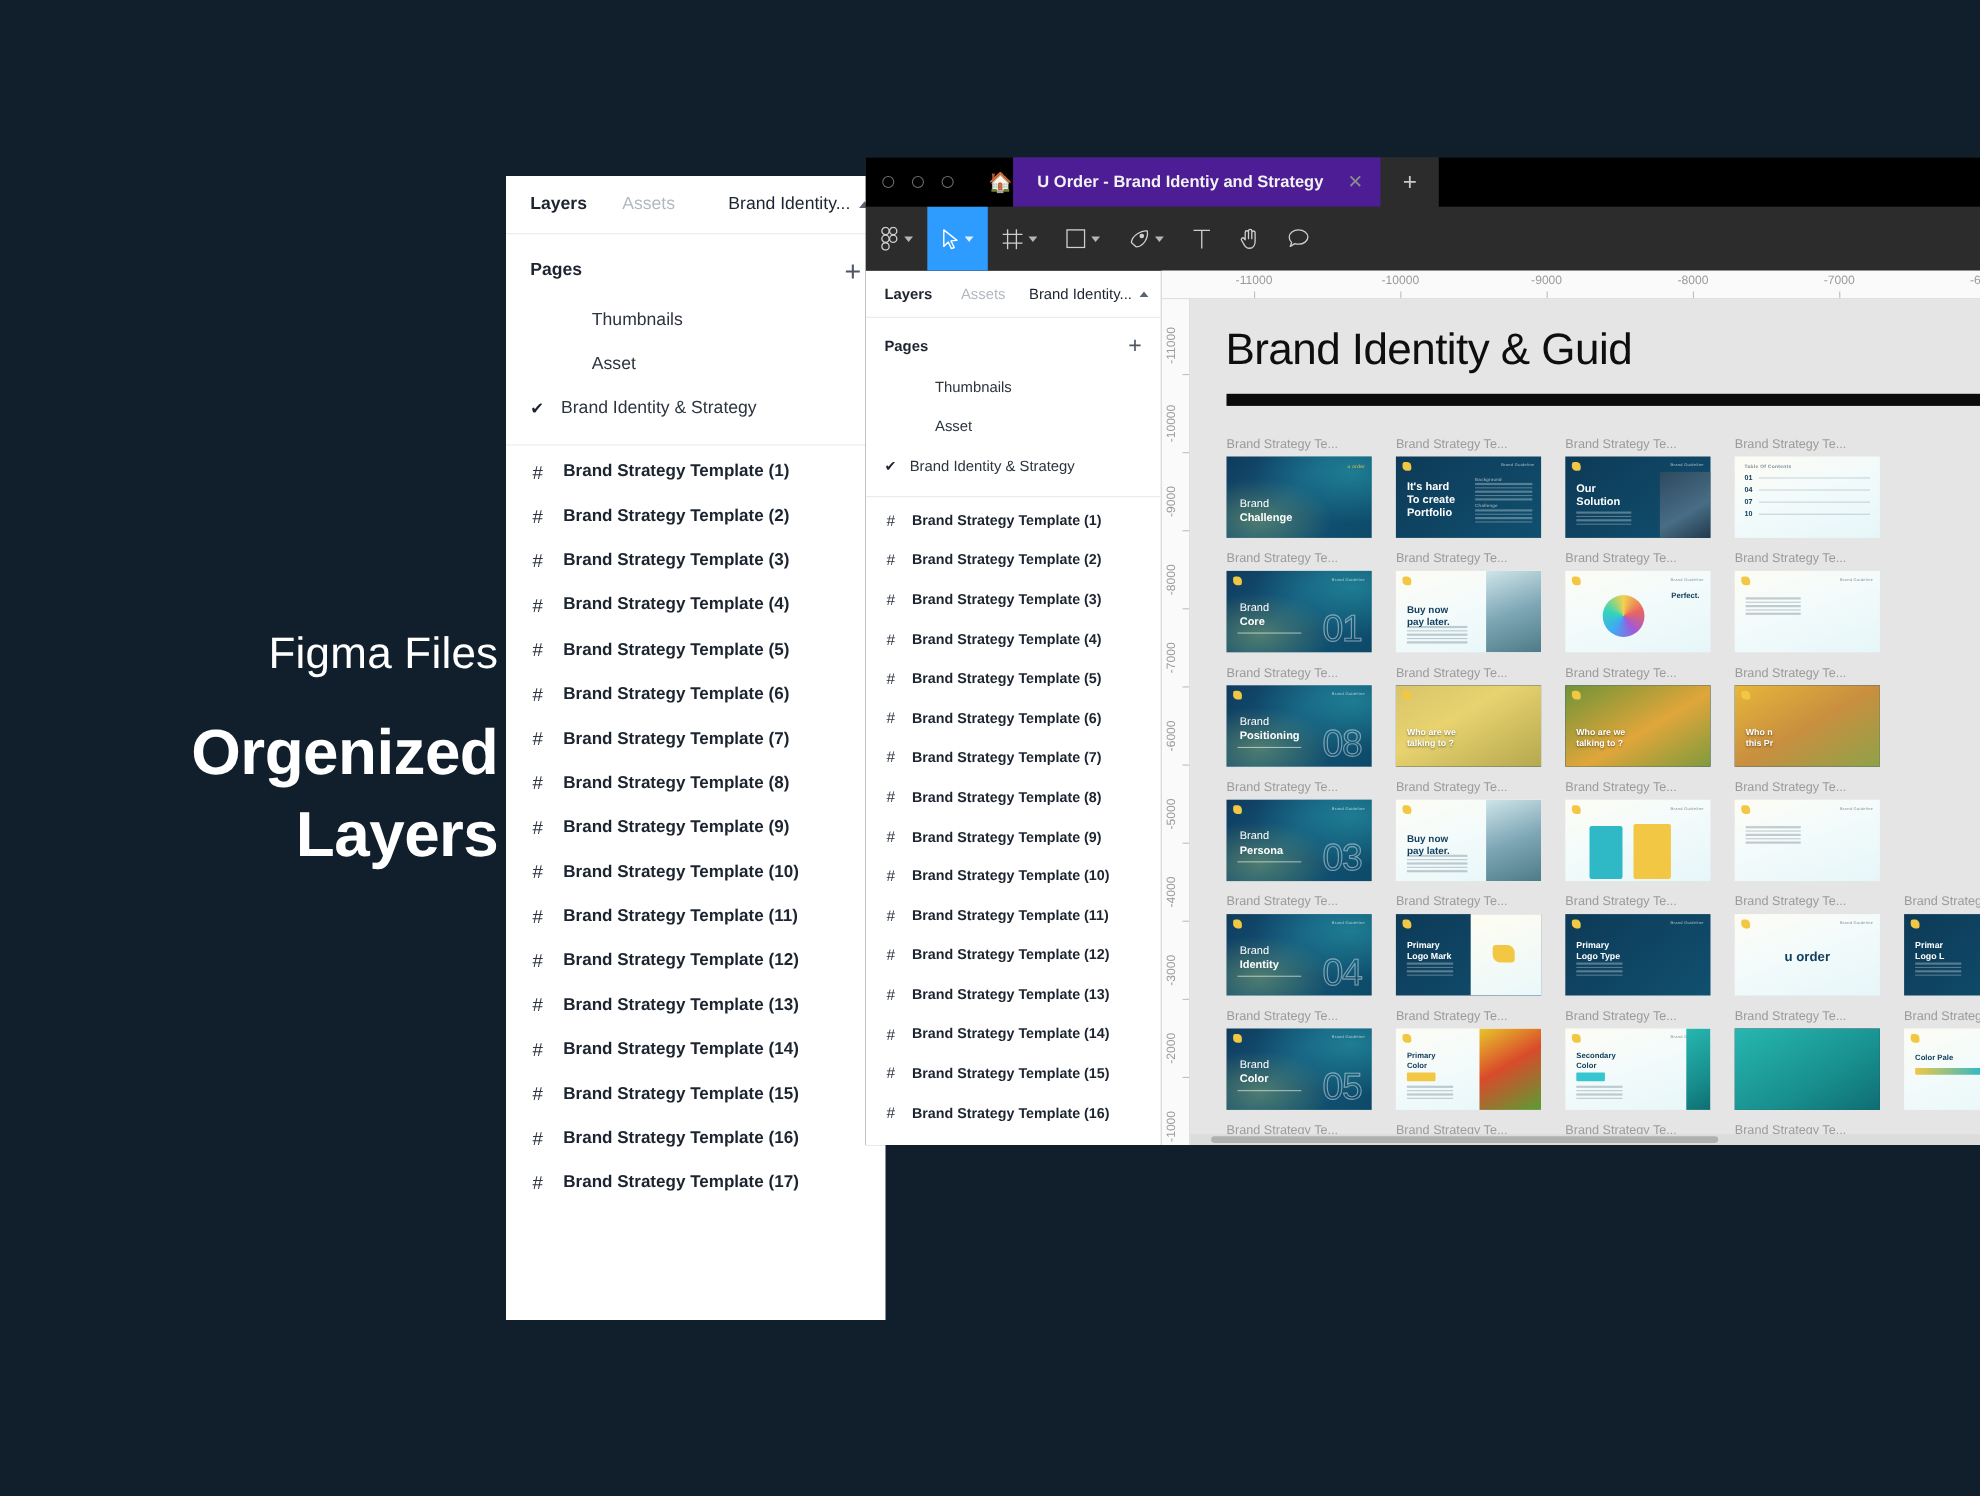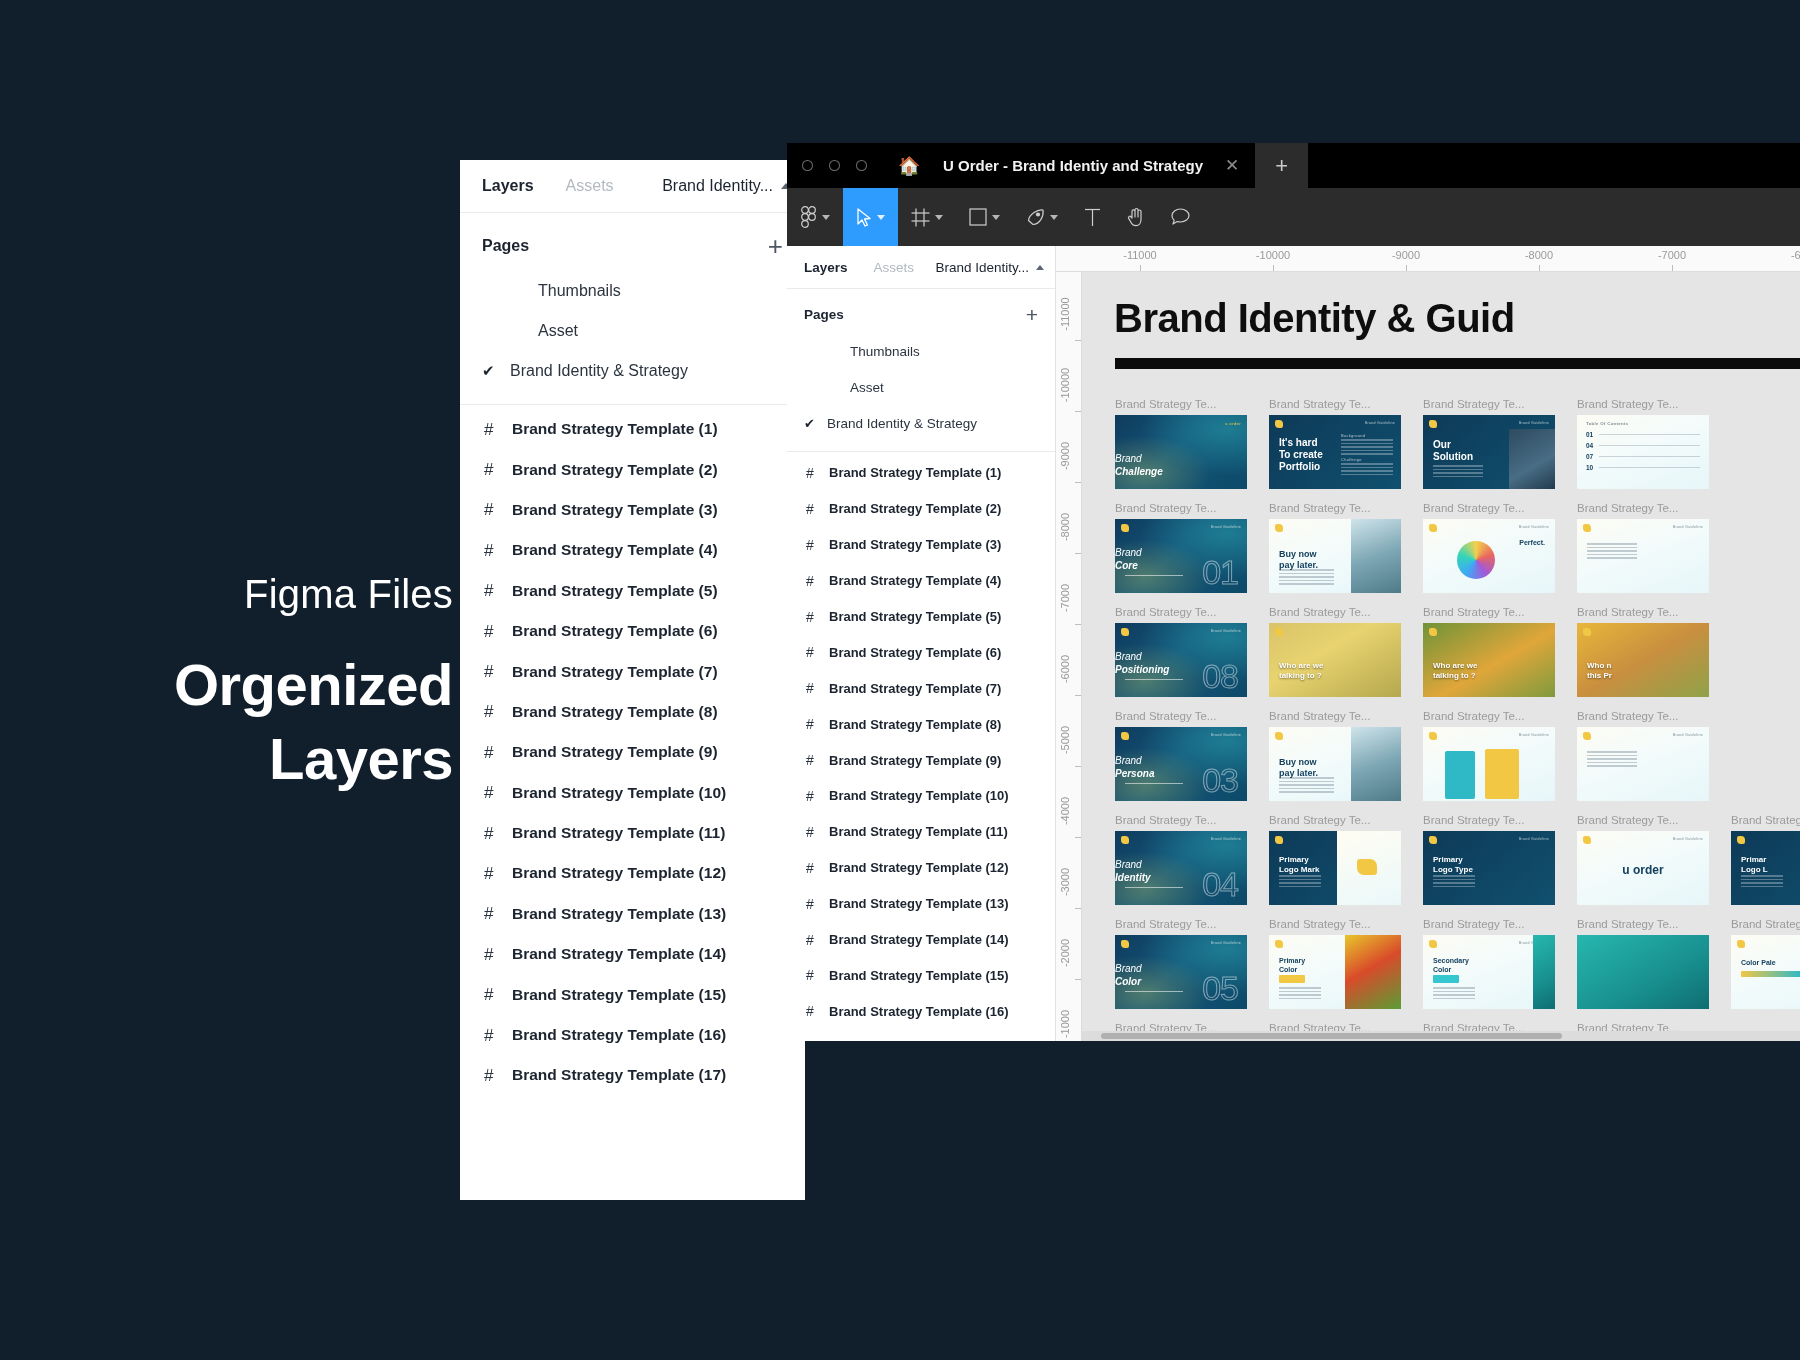--- a/index.html
+++ b/index.html
@@ -79,21 +79,21 @@
   .tb-left {
     width: 134px; background: #000; display: flex; align-items: center;
     padding-left: 15px; gap: 16px;
   }
   .dot {
     width: 11px; height: 11px; border-radius: 50%;
     border: 1.4px solid #6d6d6d;
   }
   .home-ico { margin-left: 16px; color: #d2d2d2; font-size: 18px; line-height: 1; }
   .tb-tab {
-    background: #000000; display: flex; align-items: center; gap: 22px;
+    background: #4c1d95; display: flex; align-items: center; gap: 22px;
     padding: 0 16px 0 22px; color: #f2f2f2; font-size: 15px; font-weight: 700;
   }
   .tb-x { color: #8b8b8b; font-size: 17px; font-weight: 400; }
   .tb-plus { color: #c9c9c9; font-size: 22px; font-weight: 300; padding: 0 20px; display:flex; align-items:center; }
   .tb-rest { flex: 1; background: #000; }
 
   .win-toolbar {
     height: 58px; background: #2c2c2c; display: flex; align-items: center;
     position: relative;
   }
@@ -180,21 +180,21 @@
   }
   .ruler-v .tkm {
     position: absolute; right: 0; height: 1px; width: 6px; background: #bdbdbd;
   }
   .canvas-inner {
     position: absolute; left: 26px; top: 26px; right: 0; bottom: 0;
     background: #e5e5e5; overflow: hidden;
   }
   .cv-title {
     position: absolute; left: 32px; top: 24px;
-    font-size: 40px; font-weight: 700; color: #0e0e0e; white-space: nowrap;
+    font-size: 40px; font-weight: 400; color: #0e0e0e; white-space: nowrap;
     letter-spacing: -0.5px;
   }
   .cv-rule {
     position: absolute; left: 33px; top: 86px; width: 740px; height: 11px; background: #0b0b0b;
   }
 
   
   .grid {
     position: absolute; left: 33px; top: 122px; display: grid;
     grid-template-columns: repeat(5, 132px); column-gap: 22px; row-gap: 0;
@@ -221,22 +221,22 @@
   .t-logo {
     position: absolute; left: 6px; top: 5px; width: 8px; height: 8px;
     background: #f2c744; border-radius: 2px 4px 2px 4px;
   }
   .t-brandmini {
     position: absolute; right: 6px; top: 6px; font-size: 3.6px; color: rgba(255,255,255,.65);
     letter-spacing: .3px;
   }
   .t-brandmini.dk { color: rgba(40,60,80,.6); }
   .t-h {
-    position: absolute; left: 0; color: #fff; font-size: 10px;
-    line-height: 1.25; font-weight: 300; font-style: italic;
+    position: absolute; left: 12px; color: #fff; font-size: 10px;
+    line-height: 1.25; font-weight: 300;
   }
   .t-h b { font-weight: 700; display: block; }
   .t-rule { position: absolute; left: 10px; width: 58px; height: 1px; background: rgba(255,255,255,.55); }
   .t-num {
     position: absolute; right: 9px; bottom: 4px; font-size: 34px; line-height: 1;
     color: transparent; -webkit-text-stroke: 1px rgba(255,255,255,.45);
     font-weight: 400; letter-spacing: -1px;
   }
   .t-big {
     position: absolute; left: 10px; top: 20px; color: #14405e; font-size: 11px;

